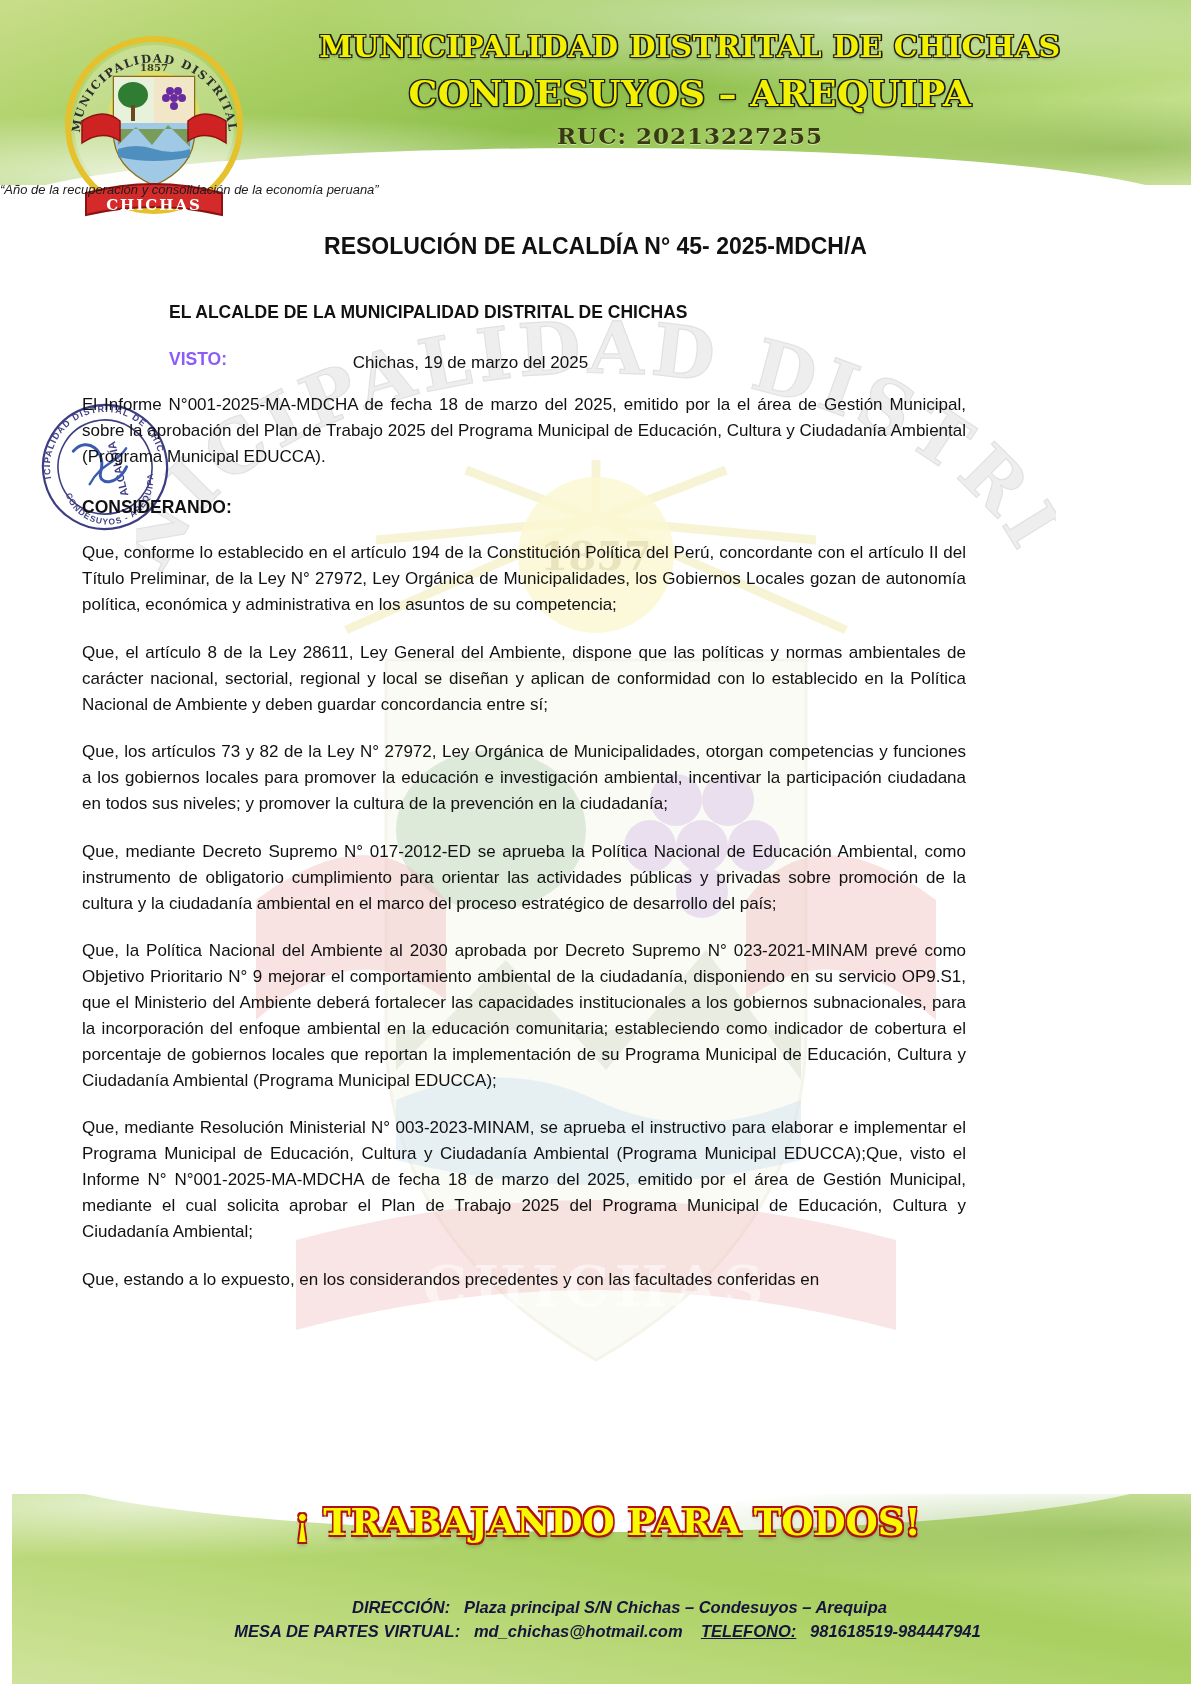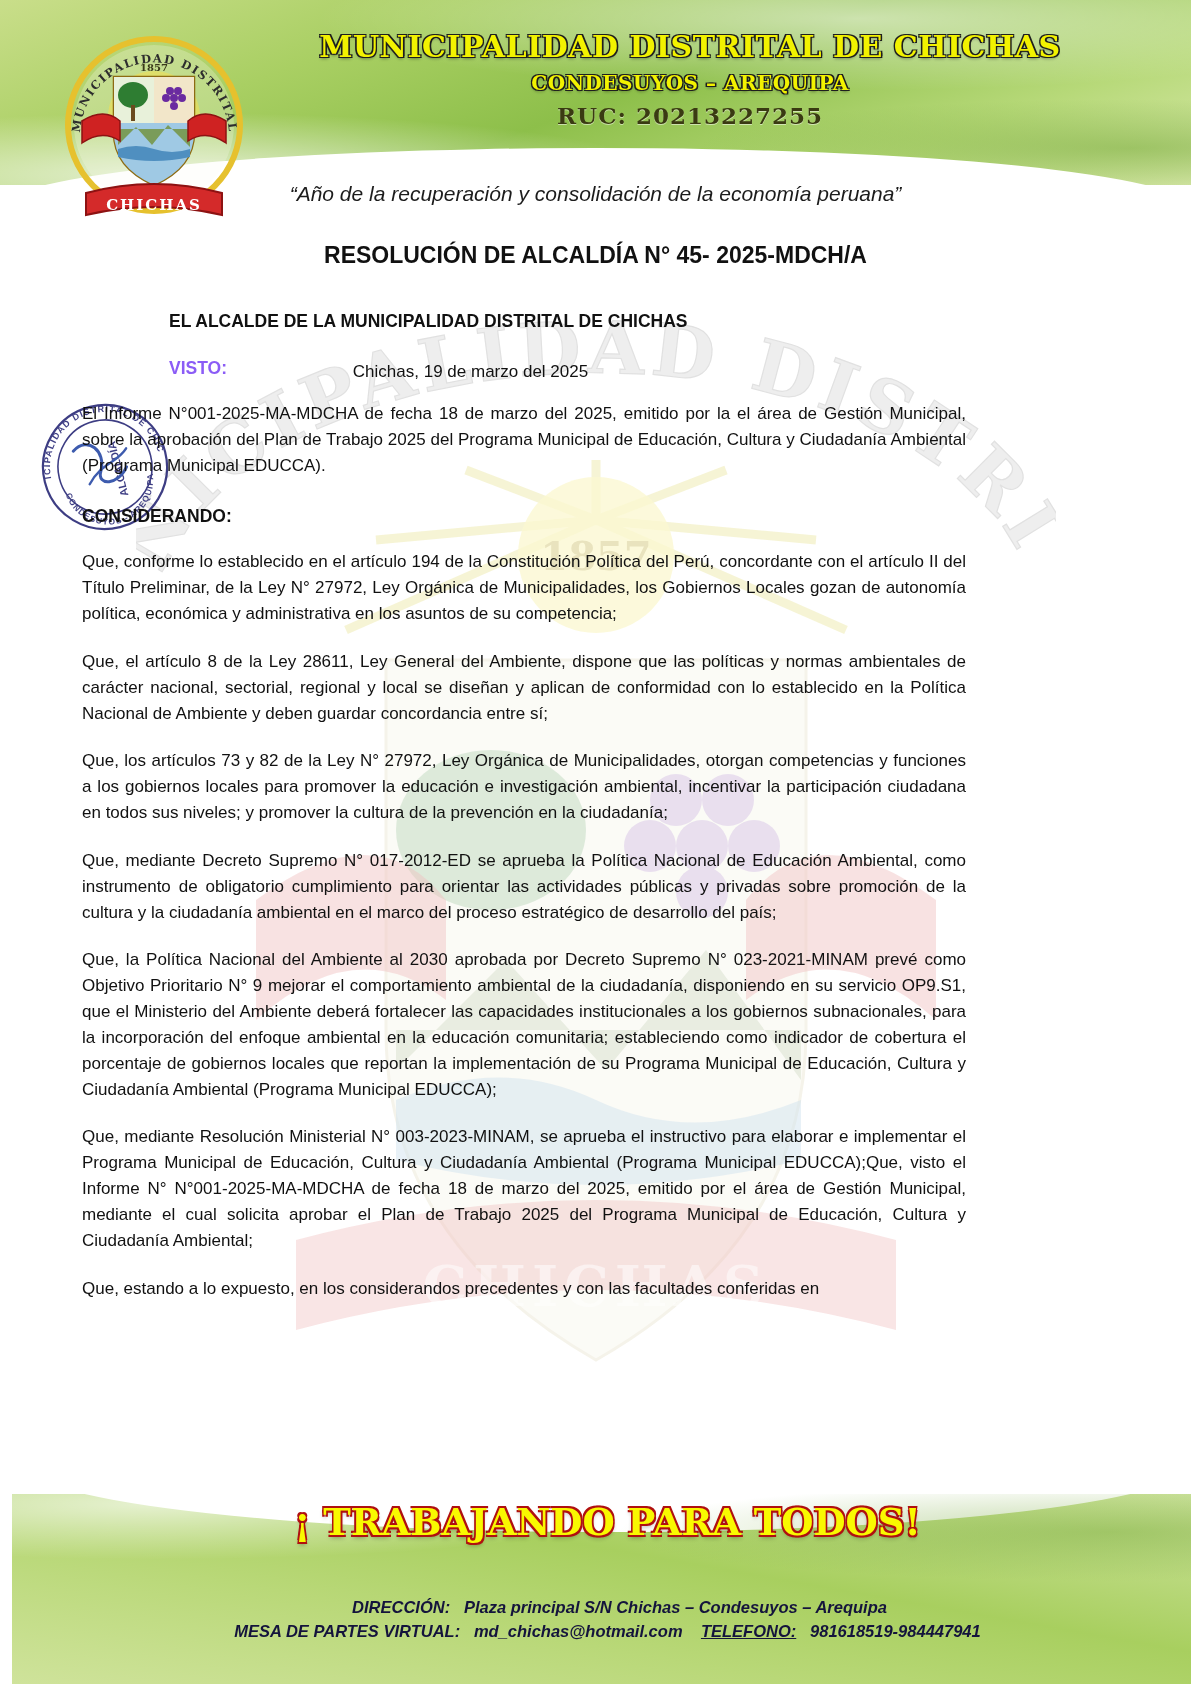--- a/index.html
+++ b/index.html
@@ -31,21 +31,21 @@
     position:absolute;left:250px;top:28px;width:880px;text-align:center;
   }
   .doc-title-1{
     font-family:"DejaVu Serif", serif;
     font-weight:bold;font-size:30px;letter-spacing:.5px;color:#f2f200;
     text-shadow:-1.4px -1.4px 0 #1e1e1e, 1.4px -1.4px 0 #1e1e1e, -1.4px 1.4px 0 #1e1e1e, 1.4px 1.4px 0 #1e1e1e, 0 2px 3px rgba(0,0,0,.35);
     line-height:1.25;
   }
   .doc-title-2{
     font-family:"DejaVu Serif", serif;
-    font-weight:bold;font-size:20px;letter-spacing:.5px;color:#f2f200;
+    font-weight:bold;font-size:36px;letter-spacing:.5px;color:#f2f200;
     text-shadow:-1.4px -1.4px 0 #1e1e1e, 1.4px -1.4px 0 #1e1e1e, -1.4px 1.4px 0 #1e1e1e, 1.4px 1.4px 0 #1e1e1e, 0 2px 3px rgba(0,0,0,.35);
     line-height:1.3;margin-top:4px;
   }
   .doc-ruc{
     font-family:"DejaVu Serif", serif;
     font-weight:bold;font-size:23px;color:#3a3a12;margin-top:6px;letter-spacing:1px;
     text-shadow:0 1px 0 rgba(255,255,255,.5);
   }
 
   
@@ -75,21 +75,21 @@
   
   .seal{
     position:absolute;left:30px;top:392px;width:150px;height:150px;opacity:.85;
   }
 
   
   .content{
     position:absolute;left:0;top:185px;width:1191px;
   }
   .lema{
-    text-align:center;font-style:italic;font-size:21px;color:#1c1c1c;
+    text-align:left;font-style:italic;font-size:13px;color:#1c1c1c;
     margin-top:-3px;
   }
   .res-title{
     text-align:center;font-weight:bold;font-size:23px;color:#111;margin-top:36px;
   }
   .alcalde-line{
     font-weight:bold;font-size:17.5px;color:#111;margin-top:42px;padding-left:169px;
   }
   .fecha{
     text-align:center;font-size:17px;color:#111;padding-right:250px;margin-top:30px;

